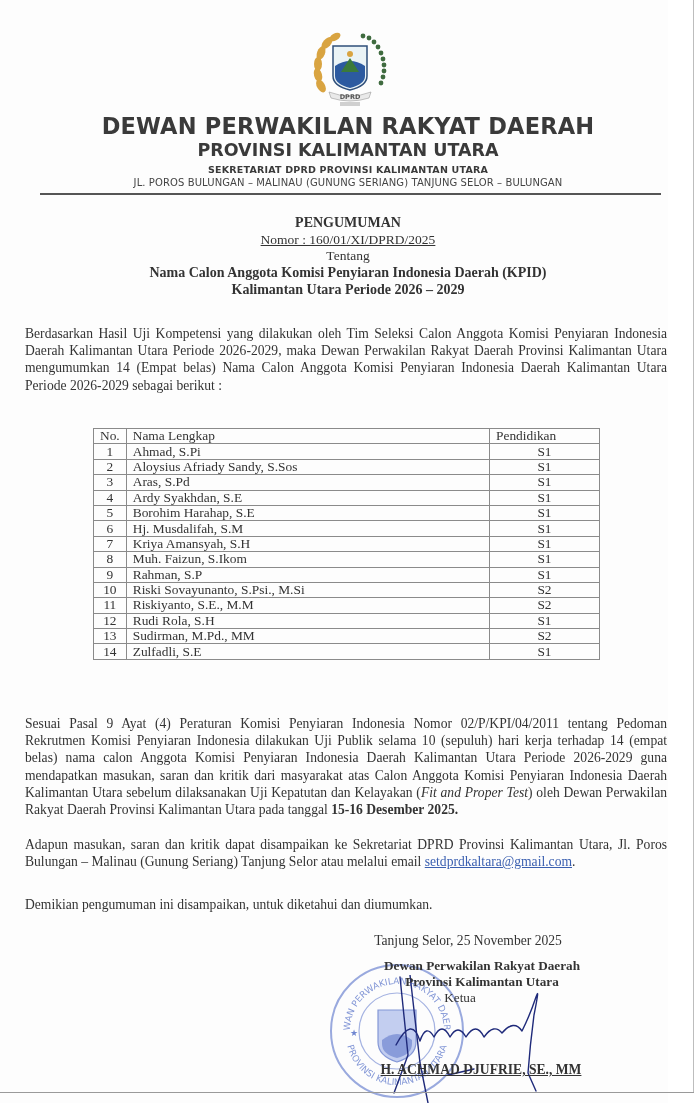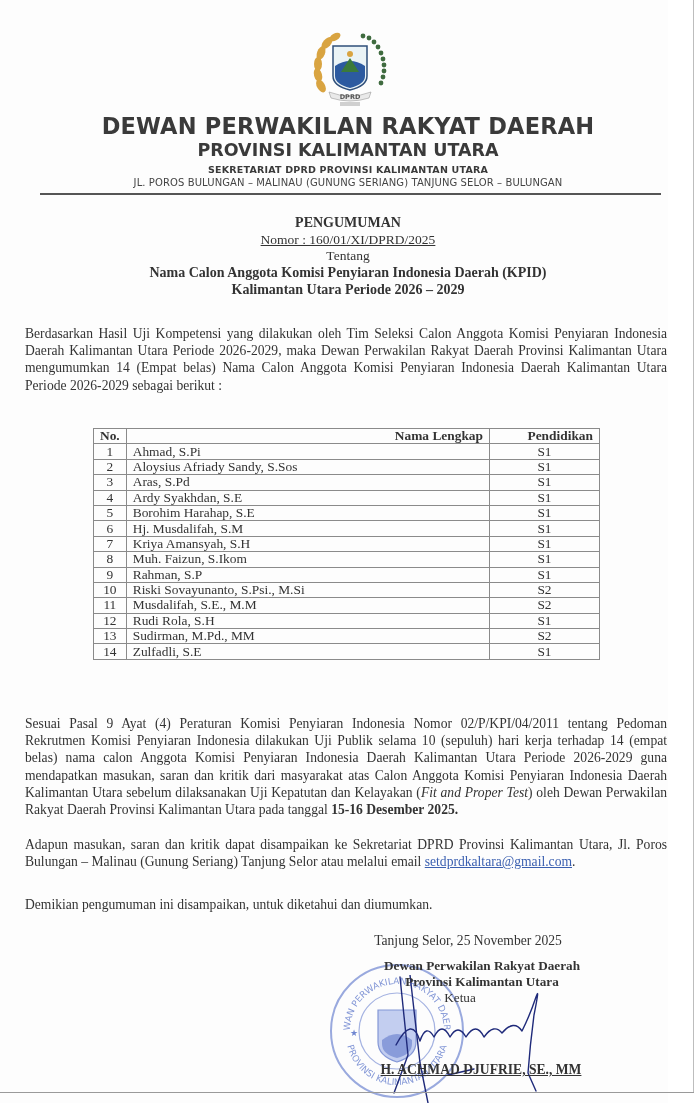--- a/index.html
+++ b/index.html
@@ -31,21 +31,21 @@
   .p1 { top: 325px; }
   .p2 { top: 715px; }
   .p3 { top: 836px; }
   .p4 { top: 896px; }
   .para .link { color: #3a5fb0; text-decoration: underline; }
   .para b { font-weight: bold; }
 
   
   table.cand { position: absolute; left: 93px; top: 428px; width: 507px; border-collapse: collapse; font-family: "Liberation Serif", serif; font-size: 13.4px; color: #333; }
   table.cand th, table.cand td { border: 1px solid #8a8a8a; height: 14.4px; padding: 0 6px; line-height: 14px; }
-  table.cand th { font-weight: bold; text-align: right; }
+  table.cand th { font-weight: normal; text-align: left; }
   table.cand td.no { text-align: center; width: 30px; padding: 0; }
   table.cand td.name { text-align: left; margin-top: 15px; }
   table.cand td.edu { text-align: center; width: 109px; padding: 0; }
 
   
   .sig { position: absolute; left: 300px; width: 396px; text-align: center; font-family: "Liberation Serif", serif; color: #333; white-space: nowrap; }
   .sig-date { top: 933px; font-size: 13.6px; left: 270px; }
   .sig-org1 { top: 958px; font-size: 13.2px; font-weight: bold; left: 284px; }
   .sig-org2 { top: 974px; font-size: 13.2px; font-weight: bold; left: 284px; }
   .sig-role { top: 990px; font-size: 13.2px; left: 262px; }
@@ -161,21 +161,21 @@
           <td class="name">Rahman, S.P</td>
           <td class="edu">S1</td>
         </tr>
       <tr>
           <td class="no">10</td>
           <td class="name">Riski Sovayunanto, S.Psi., M.Si</td>
           <td class="edu">S2</td>
         </tr>
       <tr>
           <td class="no">11</td>
-          <td class="name">Musdalifah, S.E., M.M</td>
+          <td class="name">Riskiyanto, S.E., M.M</td>
           <td class="edu">S2</td>
         </tr>
       <tr>
           <td class="no">12</td>
           <td class="name">Rudi Rola, S.H</td>
           <td class="edu">S1</td>
         </tr>
       <tr>
           <td class="no">13</td>
           <td class="name">Sudirman, M.Pd., MM</td>

